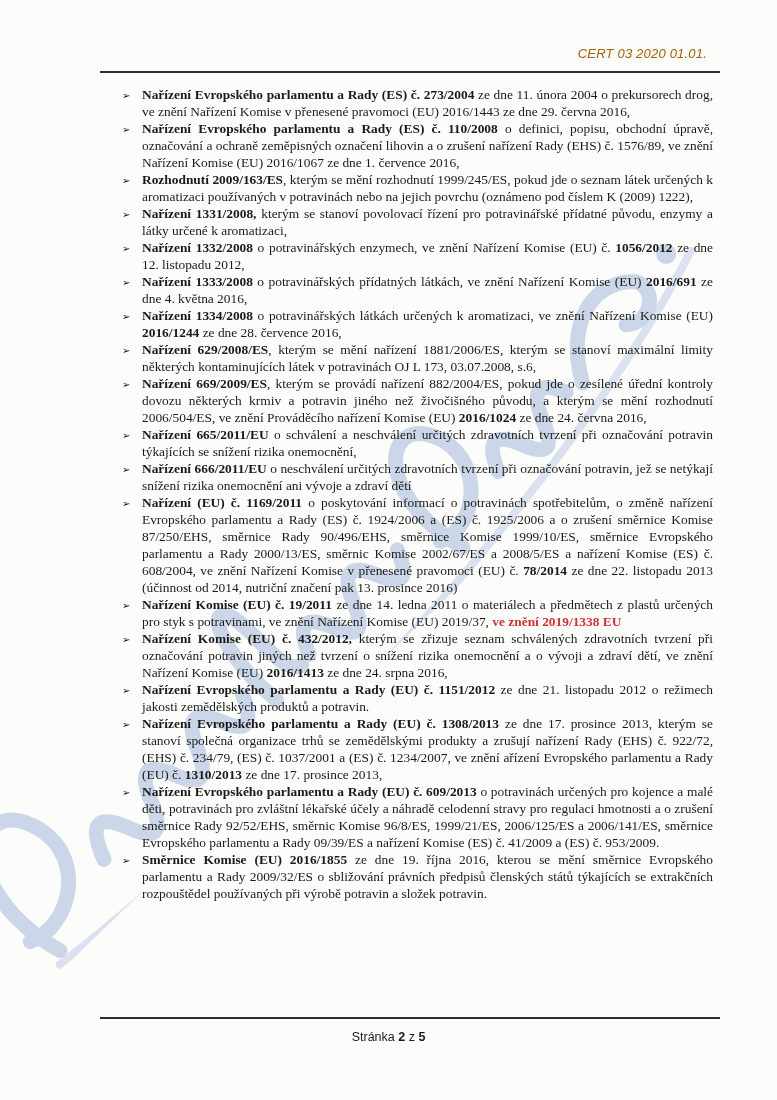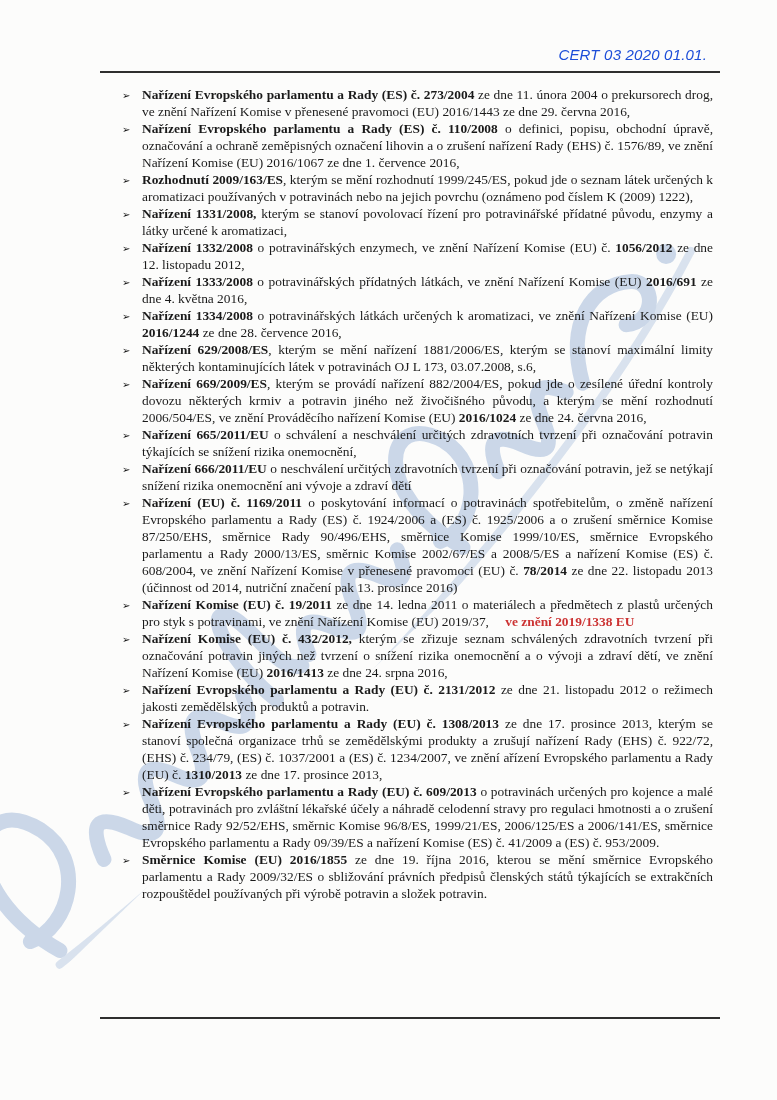--- a/index.html
+++ b/index.html
@@ -19,38 +19,38 @@
   
   .watermark{
     position:absolute;left:20px;top:800px;width:1030px;height:210px;
     transform:rotate(-44deg);transform-origin:0 100%;
     pointer-events:none;opacity:.9;
   }
   
   .header-code{
     position:absolute;top:46px;right:70px;
     font-family:"Liberation Sans", sans-serif;
-    font-style:italic;font-size:15px;letter-spacing:.2px;color:#1d4ed8;
+    font-style:italic;font-size:13px;letter-spacing:.2px;color:#a16207;
   }
   .rule{position:absolute;left:100px;right:57px;height:2px;background:#2e2e2e;}
   .rule-header{top:71px;}
   .rule-footer{top:1017px;}
   
   .content{
     position:absolute;left:122px;right:64px;top:86px;
     font-size:13.4px;line-height:17px;
   }
   .item{display:flex;align-items:flex-start;}
   .marker{
     flex:0 0 20px;font-family:"DejaVu Sans", sans-serif;
     font-size:10px;line-height:17px;padding-top:1px;color:#121212;
   }
   .txt{flex:1;margin:0;text-align:justify;}
   .seg-b{font-weight:bold;}
-  .seg-red{color:var(--accent-red);font-weight:bold;margin-left:13px;}
+  .seg-red{color:var(--accent-red);font-weight:bold;}
   
   .footer-text{
     position:absolute;top:1030px;left:0;right:0;text-align:center;
     font-family:"Liberation Sans", sans-serif;font-size:12.5px;color:#1b1b1b;
   }
   .footer-text .b{font-weight:bold;}
 </style>
 </head>
 <body>
 
@@ -127,31 +127,34 @@
       <div class="item">
         <span class="marker">➢</span>
         <p class="txt"><span class="seg-b ">Nařízení Komise (EU) č. 19/2011</span><span class=""> ze dne 14. ledna 2011 o materiálech a předmětech z plastů určených pro styk s potravinami, ve znění Nařízení Komise (EU) 2019/37, </span><span class="seg-b seg-red">ve znění 2019/1338 EU</span></p>
       </div>
       <div class="item">
         <span class="marker">➢</span>
         <p class="txt"><span class="seg-b ">Nařízení Komise (EU) č. 432/2012,</span><span class=""> kterým se zřizuje seznam schválených zdravotních tvrzení při označování potravin jiných než tvrzení o snížení rizika onemocnění a o vývoji a zdraví dětí, ve znění Nařízení Komise (EU) </span><span class="seg-b ">2016/1413</span><span class=""> ze dne 24. srpna 2016,</span></p>
       </div>
       <div class="item">
         <span class="marker">➢</span>
-        <p class="txt"><span class="seg-b ">Nařízení Evropského parlamentu a Rady (EU) č. 2131/2012</span><span class=""> ze dne 21. listopadu 2012 o režimech jakosti zemědělských produktů a potravin.</span></p>
+        <p class="txt"><span class="seg-b ">Nařízení Evropského parlamentu a Rady (EU) č. 1151/2012</span><span class=""> ze dne 21. listopadu 2012 o režimech jakosti zemědělských produktů a potravin.</span></p>
       </div>
       <div class="item">
         <span class="marker">➢</span>
         <p class="txt"><span class="seg-b ">Nařízení Evropského parlamentu a Rady (EU) č. 1308/2013</span><span class=""> ze dne 17. prosince 2013, kterým se stanoví společná organizace trhů se zemědělskými produkty a zrušují nařízení Rady (EHS) č. 922/72, (EHS) č. 234/79, (ES) č. 1037/2001 a (ES) č. 1234/2007, ve znění ařízení Evropského parlamentu a Rady (EU) č. </span><span class="seg-b ">1310/2013</span><span class=""> ze dne 17. prosince 2013,</span></p>
       </div>
       <div class="item">
         <span class="marker">➢</span>
         <p class="txt"><span class="seg-b ">Nařízení Evropského parlamentu a Rady (EU) č. 609/2013</span><span class=""> o potravinách určených pro kojence a malé děti, potravinách pro zvláštní lékařské účely a náhradě celodenní stravy pro regulaci hmotnosti a o zrušení směrnice Rady 92/52/EHS, směrnic Komise 96/8/ES, 1999/21/ES, 2006/125/ES a 2006/141/ES, směrnice Evropského parlamentu a Rady 09/39/ES a nařízení Komise (ES) č. 41/2009 a (ES) č. 953/2009.</span></p>
       </div>
       <div class="item">
         <span class="marker">➢</span>
         <p class="txt"><span class="seg-b ">Směrnice Komise (EU) 2016/1855</span><span class=""> ze dne 19. října 2016, kterou se mění směrnice Evropského parlamentu a Rady 2009/32/ES o sbližování právních předpisů členských států týkajících se extrakčních rozpouštědel používaných při výrobě potravin a složek potravin.</span></p>
       </div>
     </div>
 
   <div class="rule rule-footer"></div>
+  <div class="footer-text">
+    <span>Stránka </span><span class="b">2</span><span> z </span><span class="b">5</span>
+  </div>
 
 </div>
 
 </body></html>

